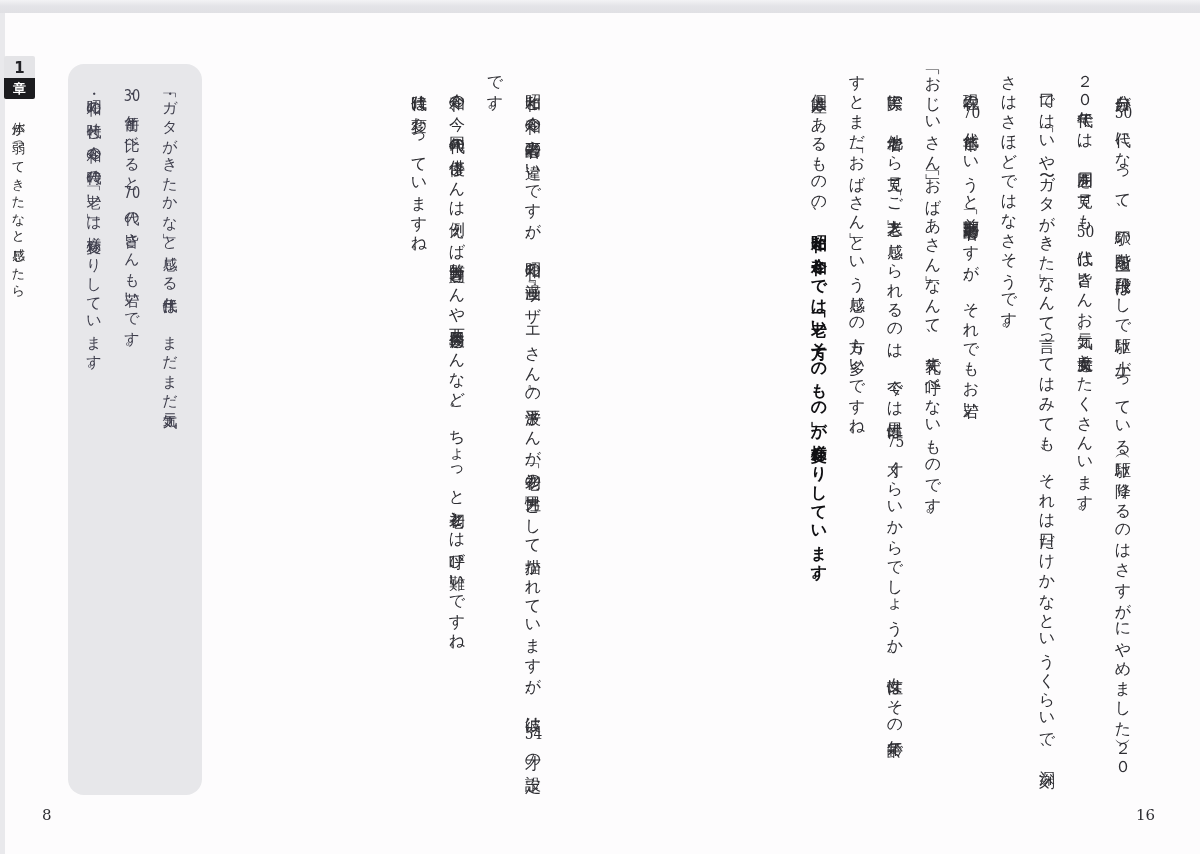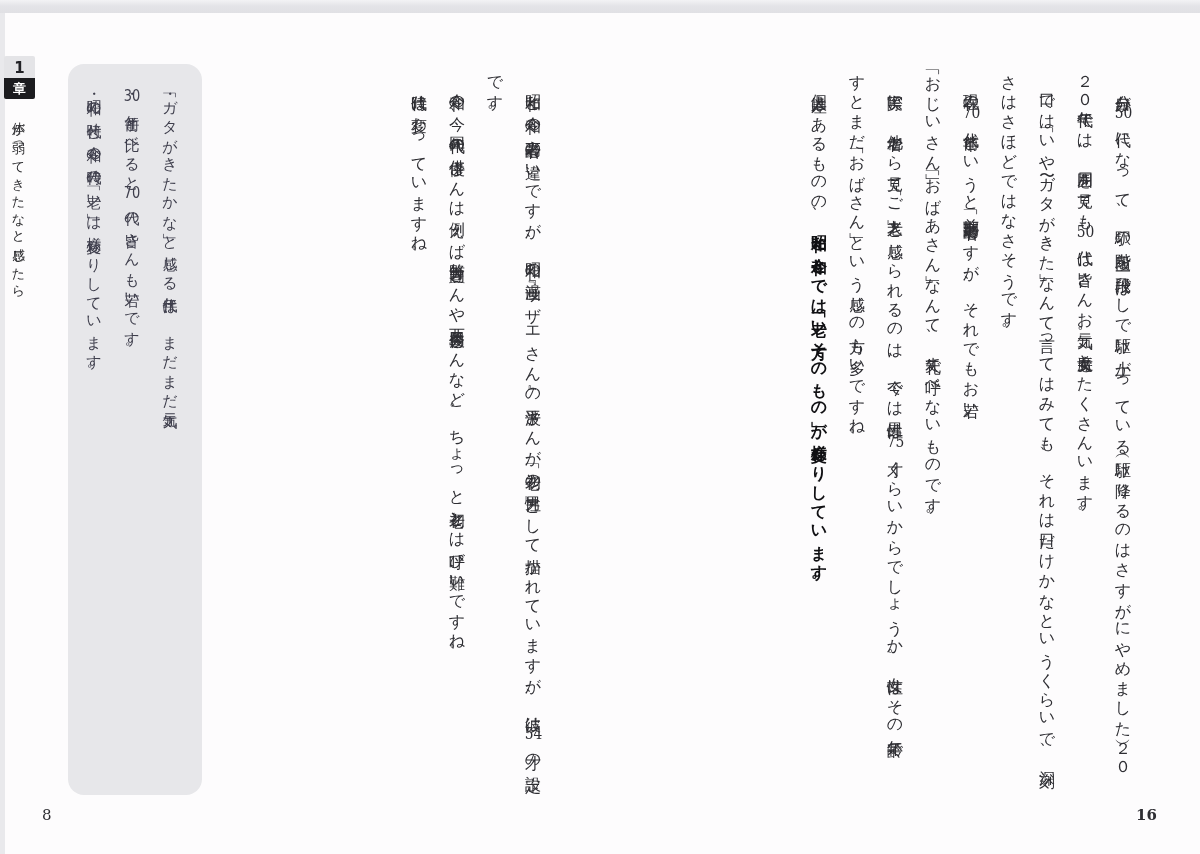--- a/index.html
+++ b/index.html
@@ -63,21 +63,21 @@
   .left-page{left:352px;width:200px;}
 
   .emph{
     font-family:"DejaVu Sans","Liberation Sans",sans-serif;
     font-weight:700;color:#101013;
   }
   .tcy{text-combine-upright:all;}
 
   .pagenum{position:absolute;font-size:15px;color:#2e2e33;}
   .pn-left{left:42px;top:806px;}
-  .pn-right{left:1136px;top:806px;font-weight:bold;}
+  .pn-right{left:1136px;top:806px;}
 </style>
 </head>
 <body>
 
 <div class="spread">
 
   <div class="top-edge"></div>
   <div class="left-edge"></div>
 
   <div class="chapter-tab">

